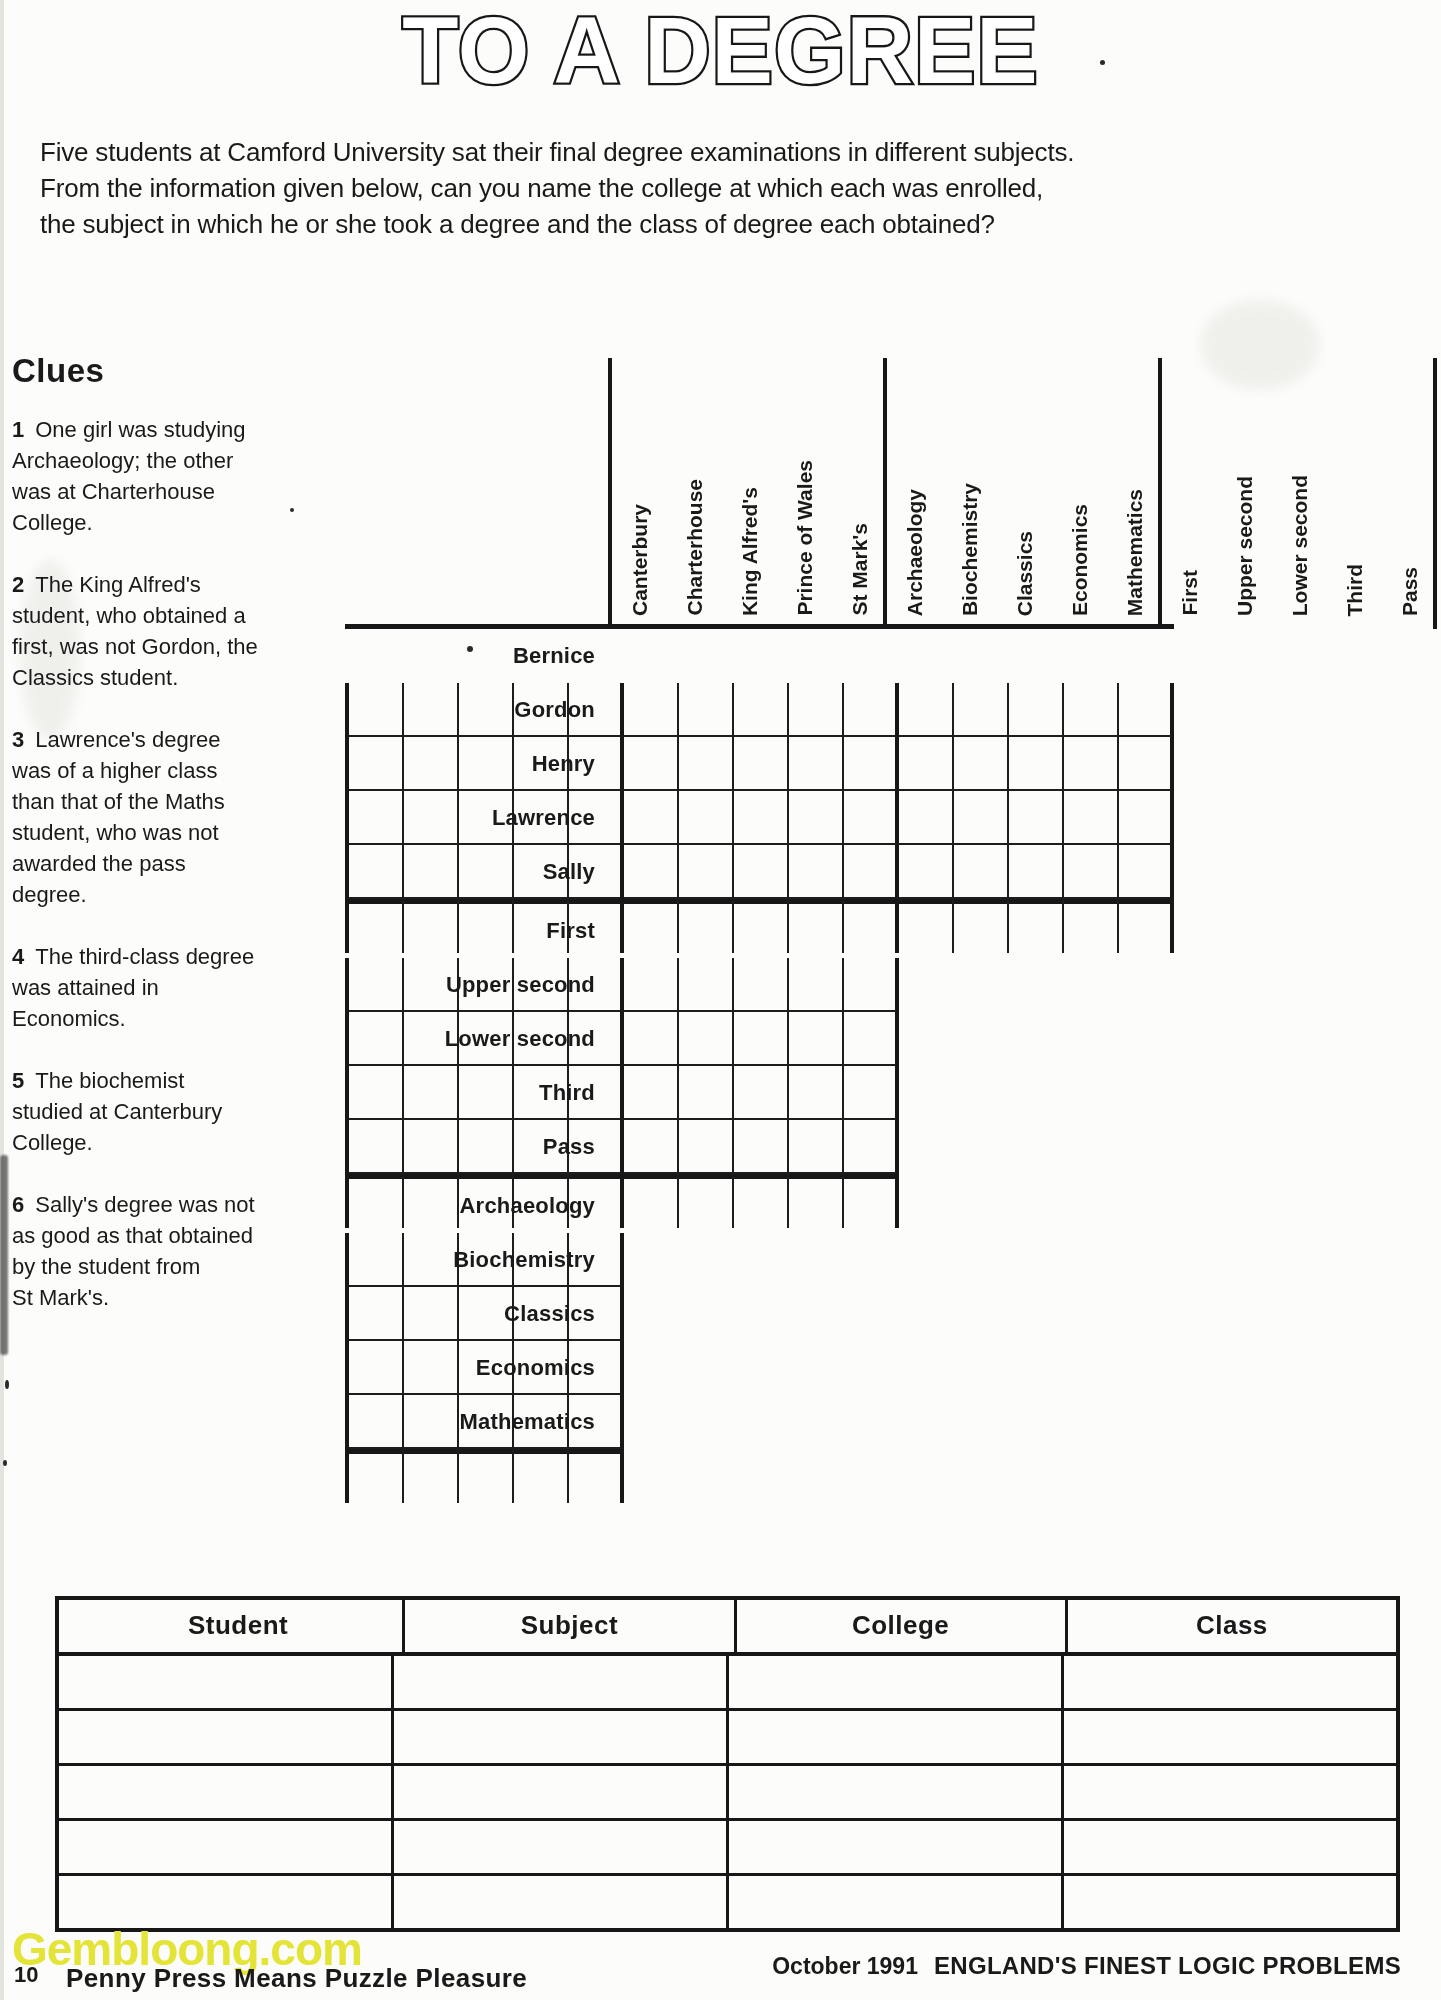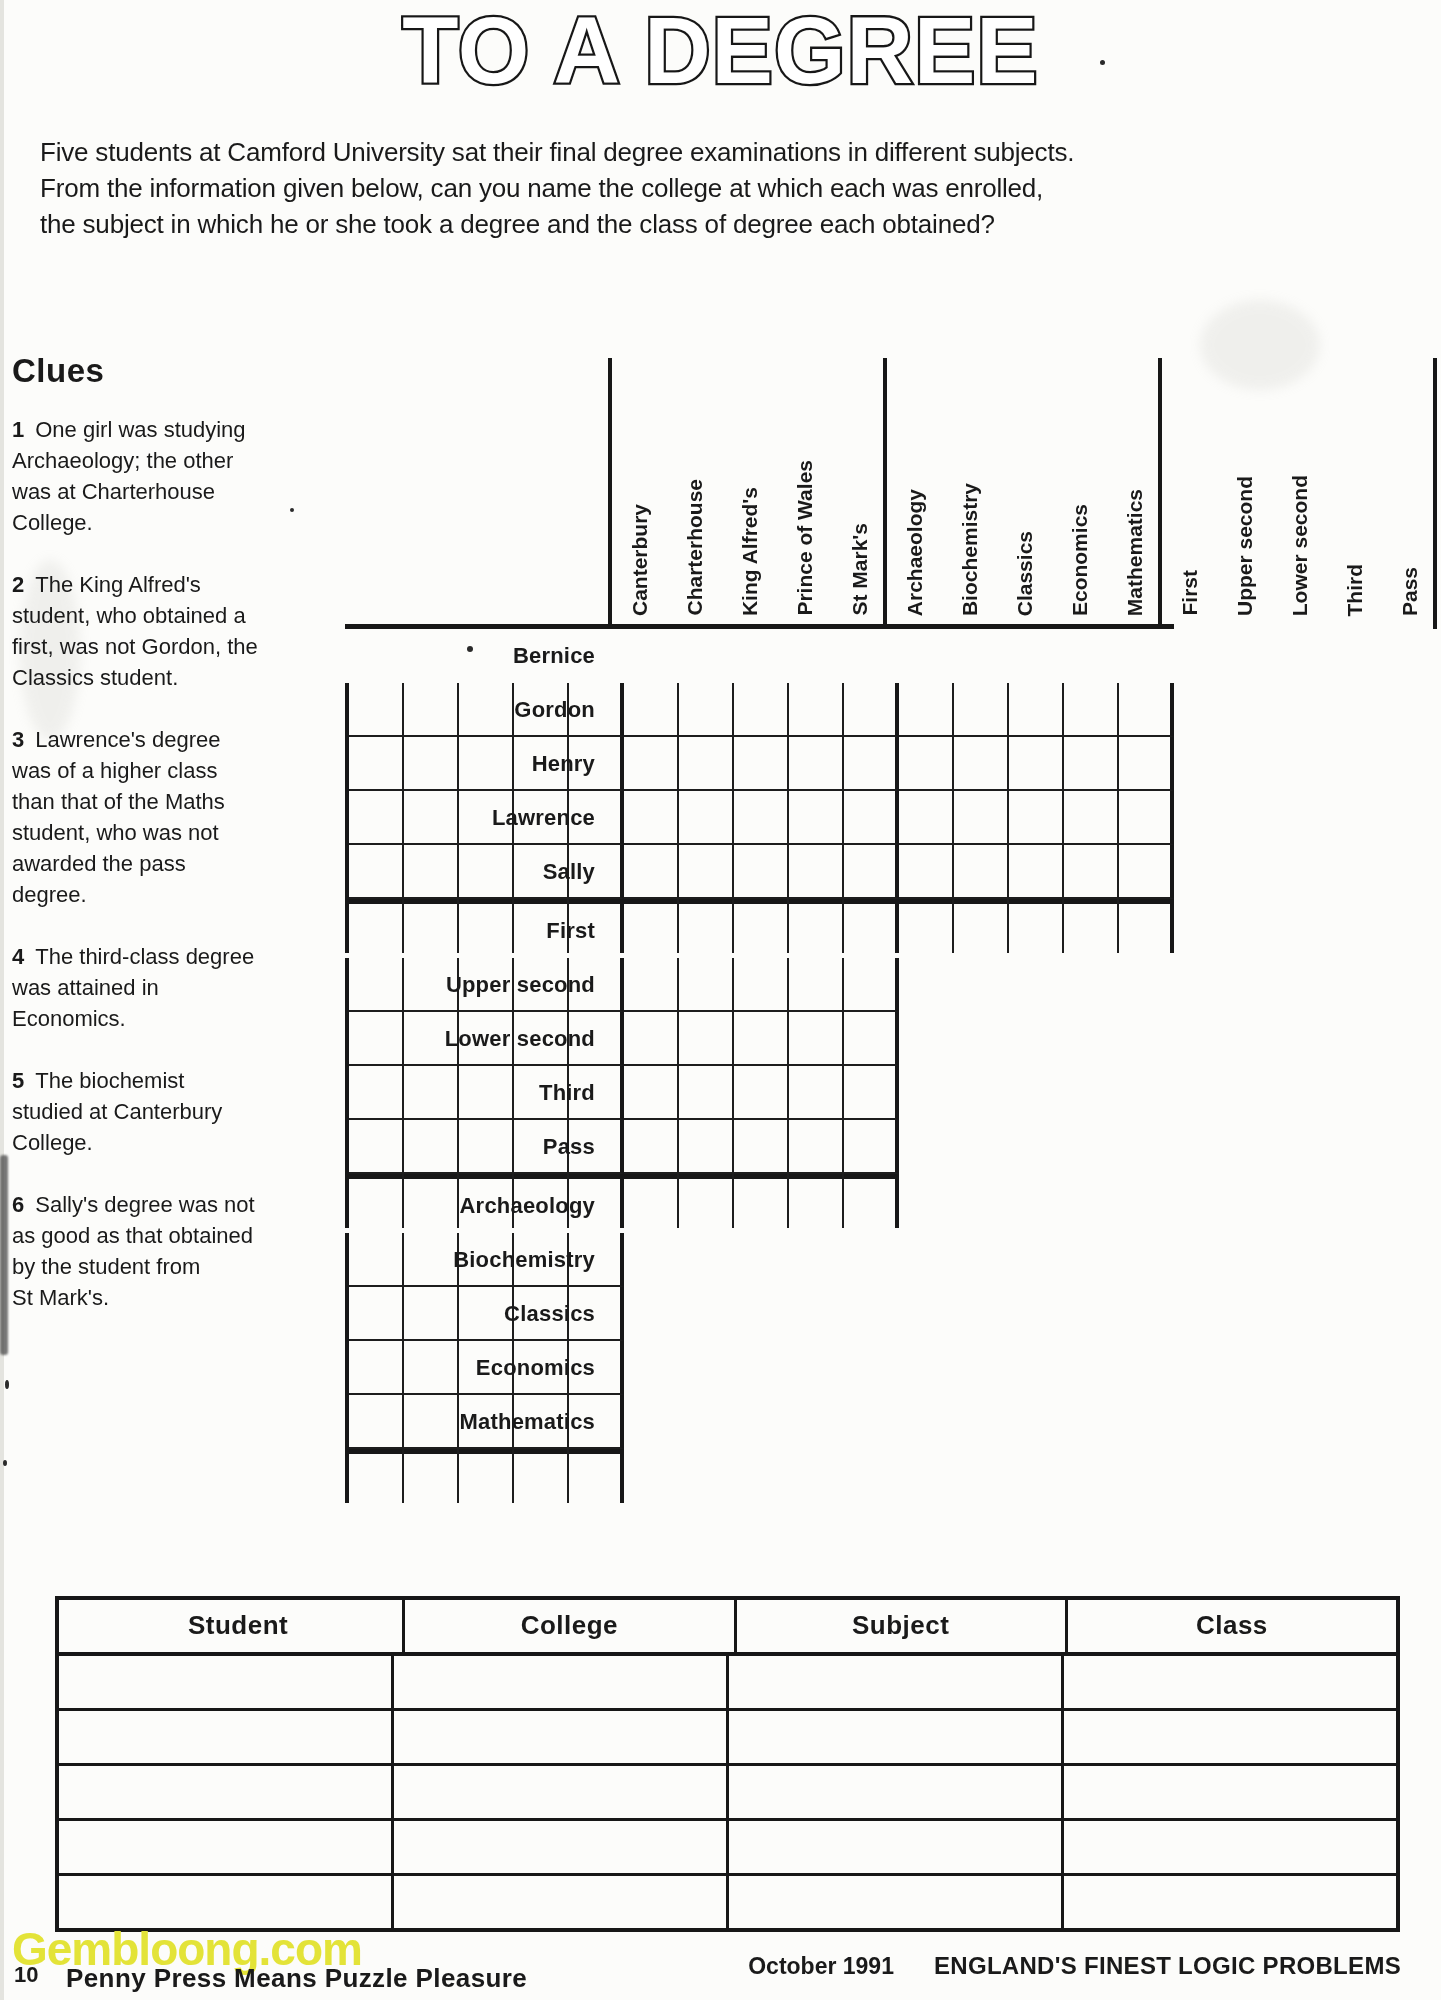--- a/index.html
+++ b/index.html
@@ -63,21 +63,21 @@
   .strow.head .stcell{
     font-weight:700;font-size:26px;text-align:center;line-height:50px;letter-spacing:0.5px;
   }
   
   .watermark{
     position:absolute;left:12px;top:1922px;
     font-size:46px;font-weight:700;color:#e3e338;letter-spacing:-1px;
   }
   .pageno{position:absolute;left:14px;top:1962px;font-size:22px;font-weight:700;}
   .leftfoot{position:absolute;left:66px;top:1963px;font-size:26px;font-weight:700;letter-spacing:0.4px;}
-  .rightfoot{position:absolute;right:40px;top:1952px;display:flex;gap:40px;align-items:baseline;}
+  .rightfoot{position:absolute;right:40px;top:1952px;display:flex;gap:16px;align-items:baseline;}
   .rf-date{font-weight:600;font-size:23px;}
   .rf-mag{font-weight:700;font-size:24px;letter-spacing:0.3px;}
   
   .streak{position:absolute;left:0;top:1155px;width:8px;height:200px;background:#4a4a4a;opacity:.75;filter:blur(1px);border-radius:3px;}
   .edge{position:absolute;left:0;top:0;width:4px;height:2000px;background:#cfcfc9;opacity:.55;}
   .speck{position:absolute;background:#2a2a2a;border-radius:50%;}
   .smudge{position:absolute;background:#b9b9b2;opacity:.18;filter:blur(6px);border-radius:50%;}
 </style>
 </head>
 <body>
@@ -414,22 +414,22 @@
             <div class="cell"></div>
             <div class="cell thick"></div>
           </div>
         </div>
       </div>
     </div>
 
   <div id="solution-table">
       <div class="strow head">
         <div class="stcell">Student</div>
+        <div class="stcell">Subject</div>
         <div class="stcell">College</div>
-        <div class="stcell">Subject</div>
         <div class="stcell">Class</div>
       </div>
       <div class="strow">
         <div class="stcell"></div>
         <div class="stcell"></div>
         <div class="stcell"></div>
         <div class="stcell"></div>
       </div>
       <div class="strow">
         <div class="stcell"></div>

